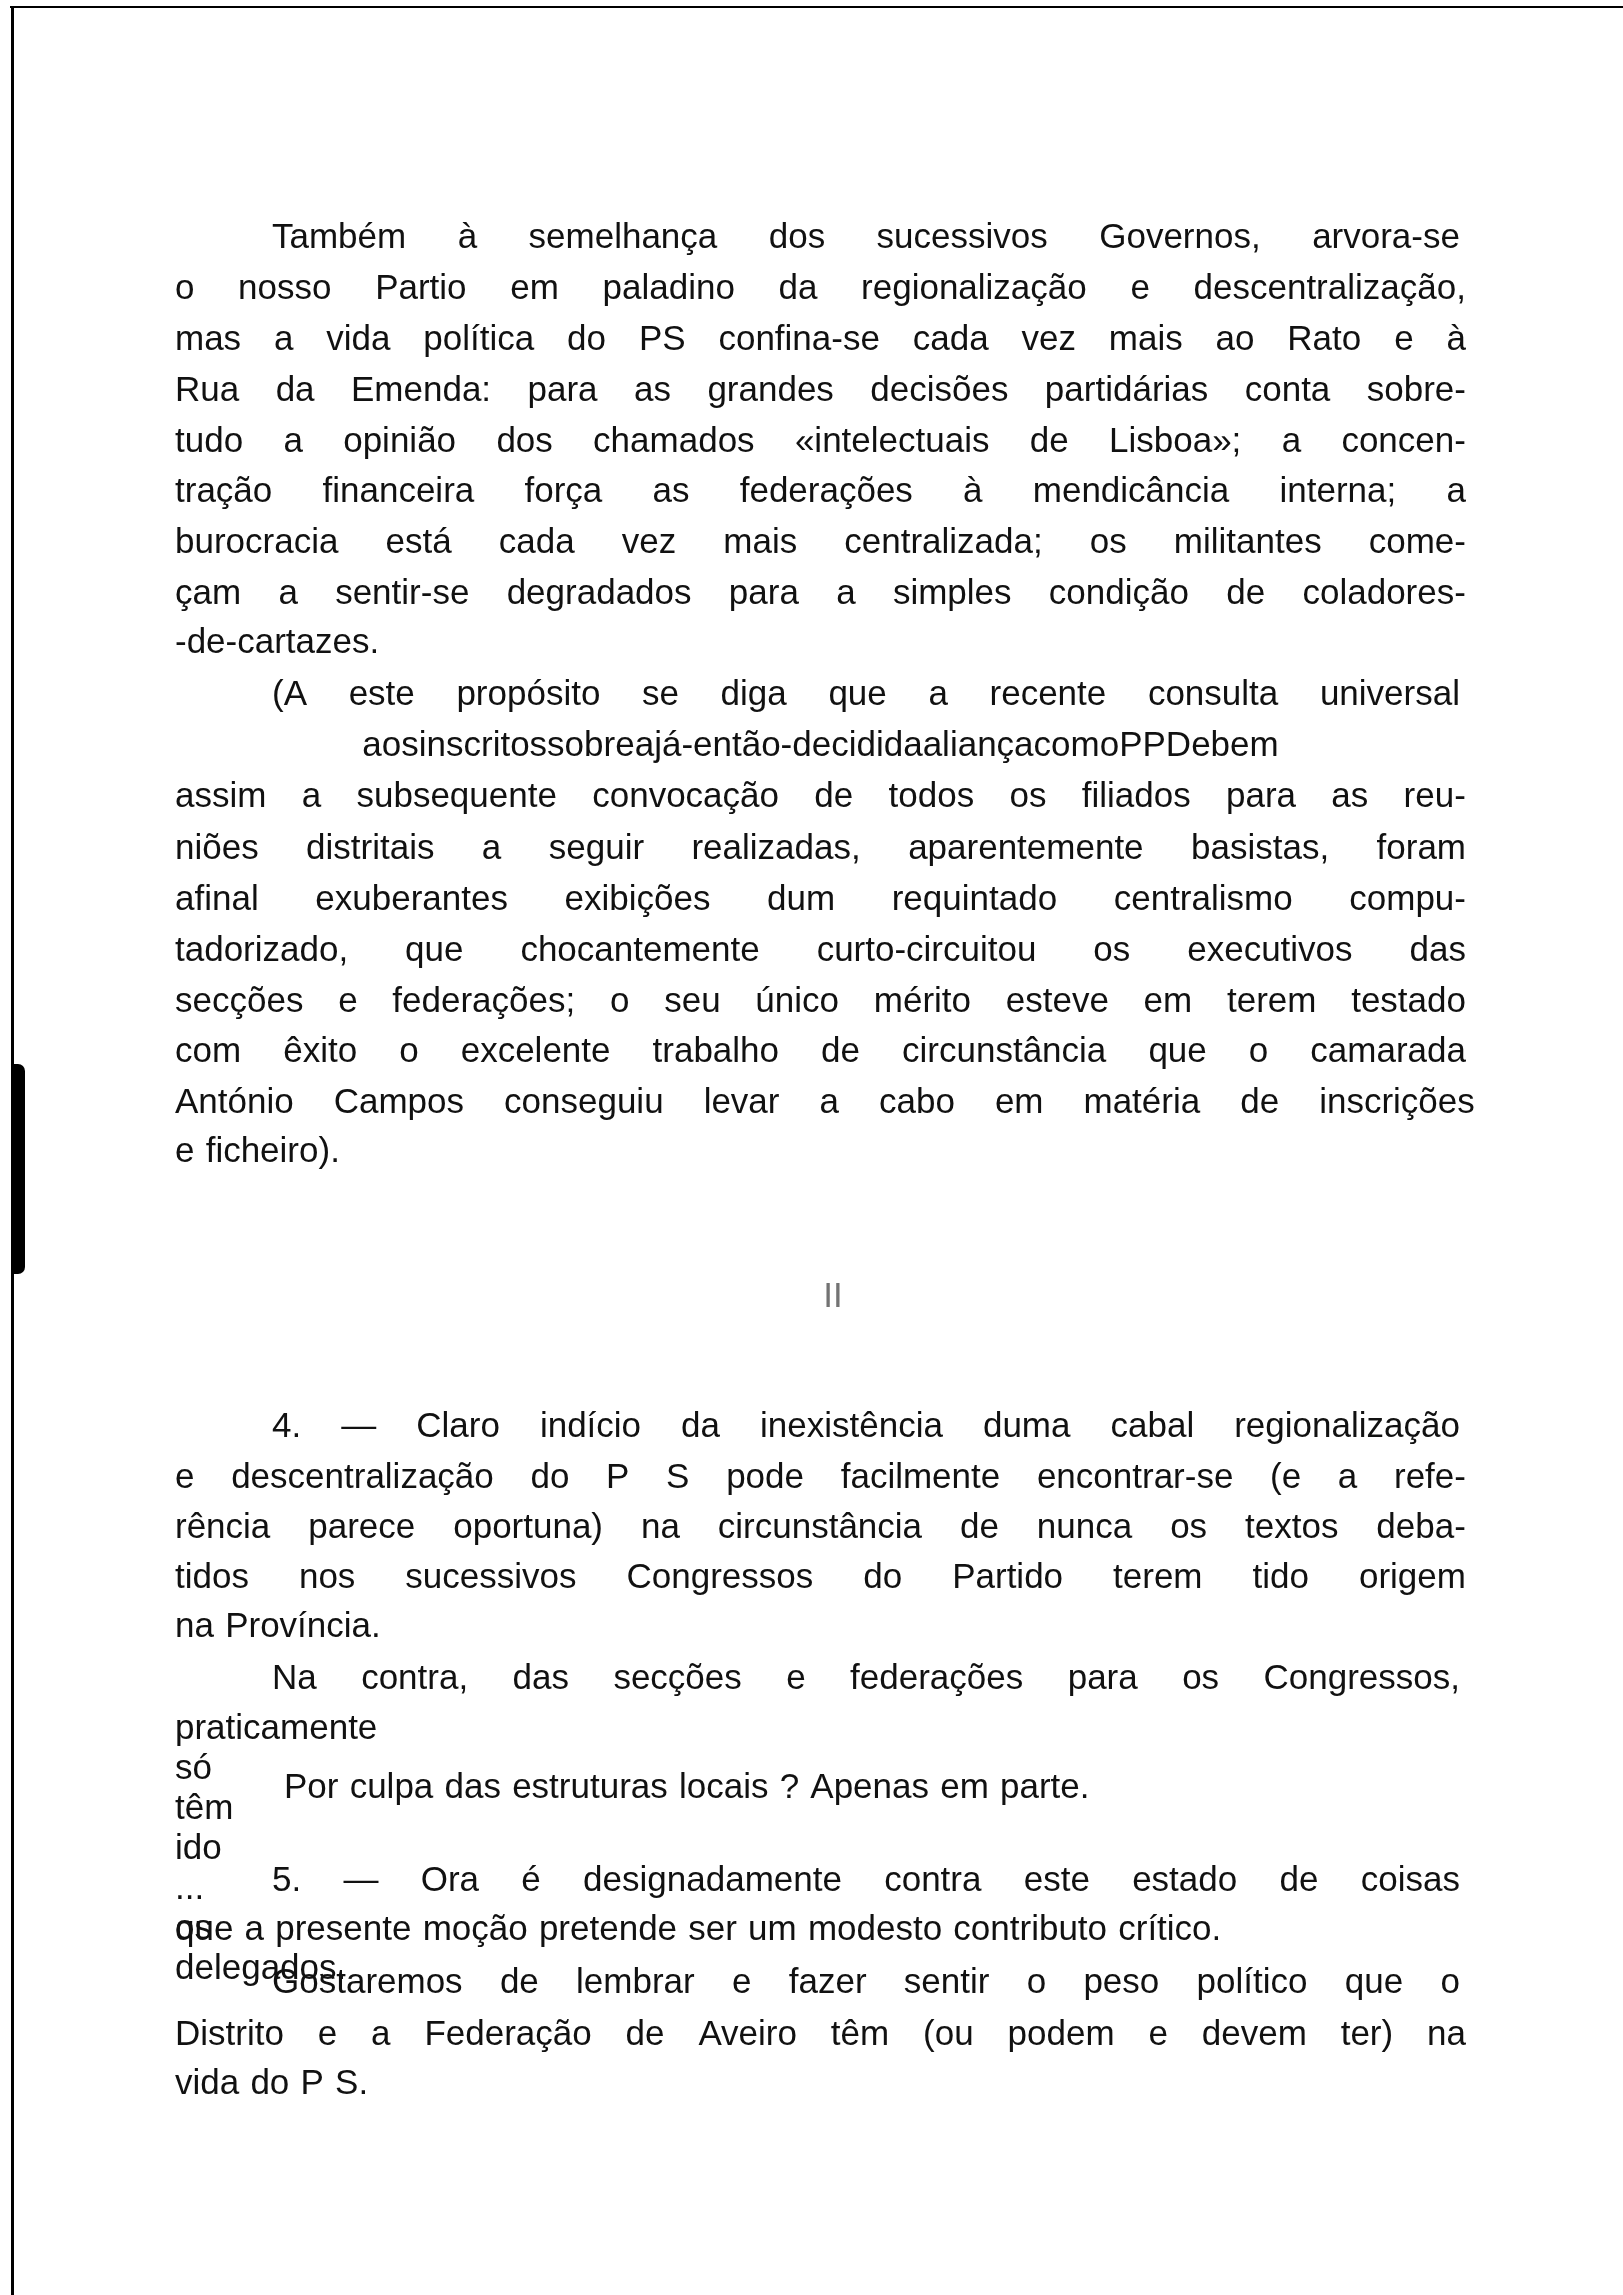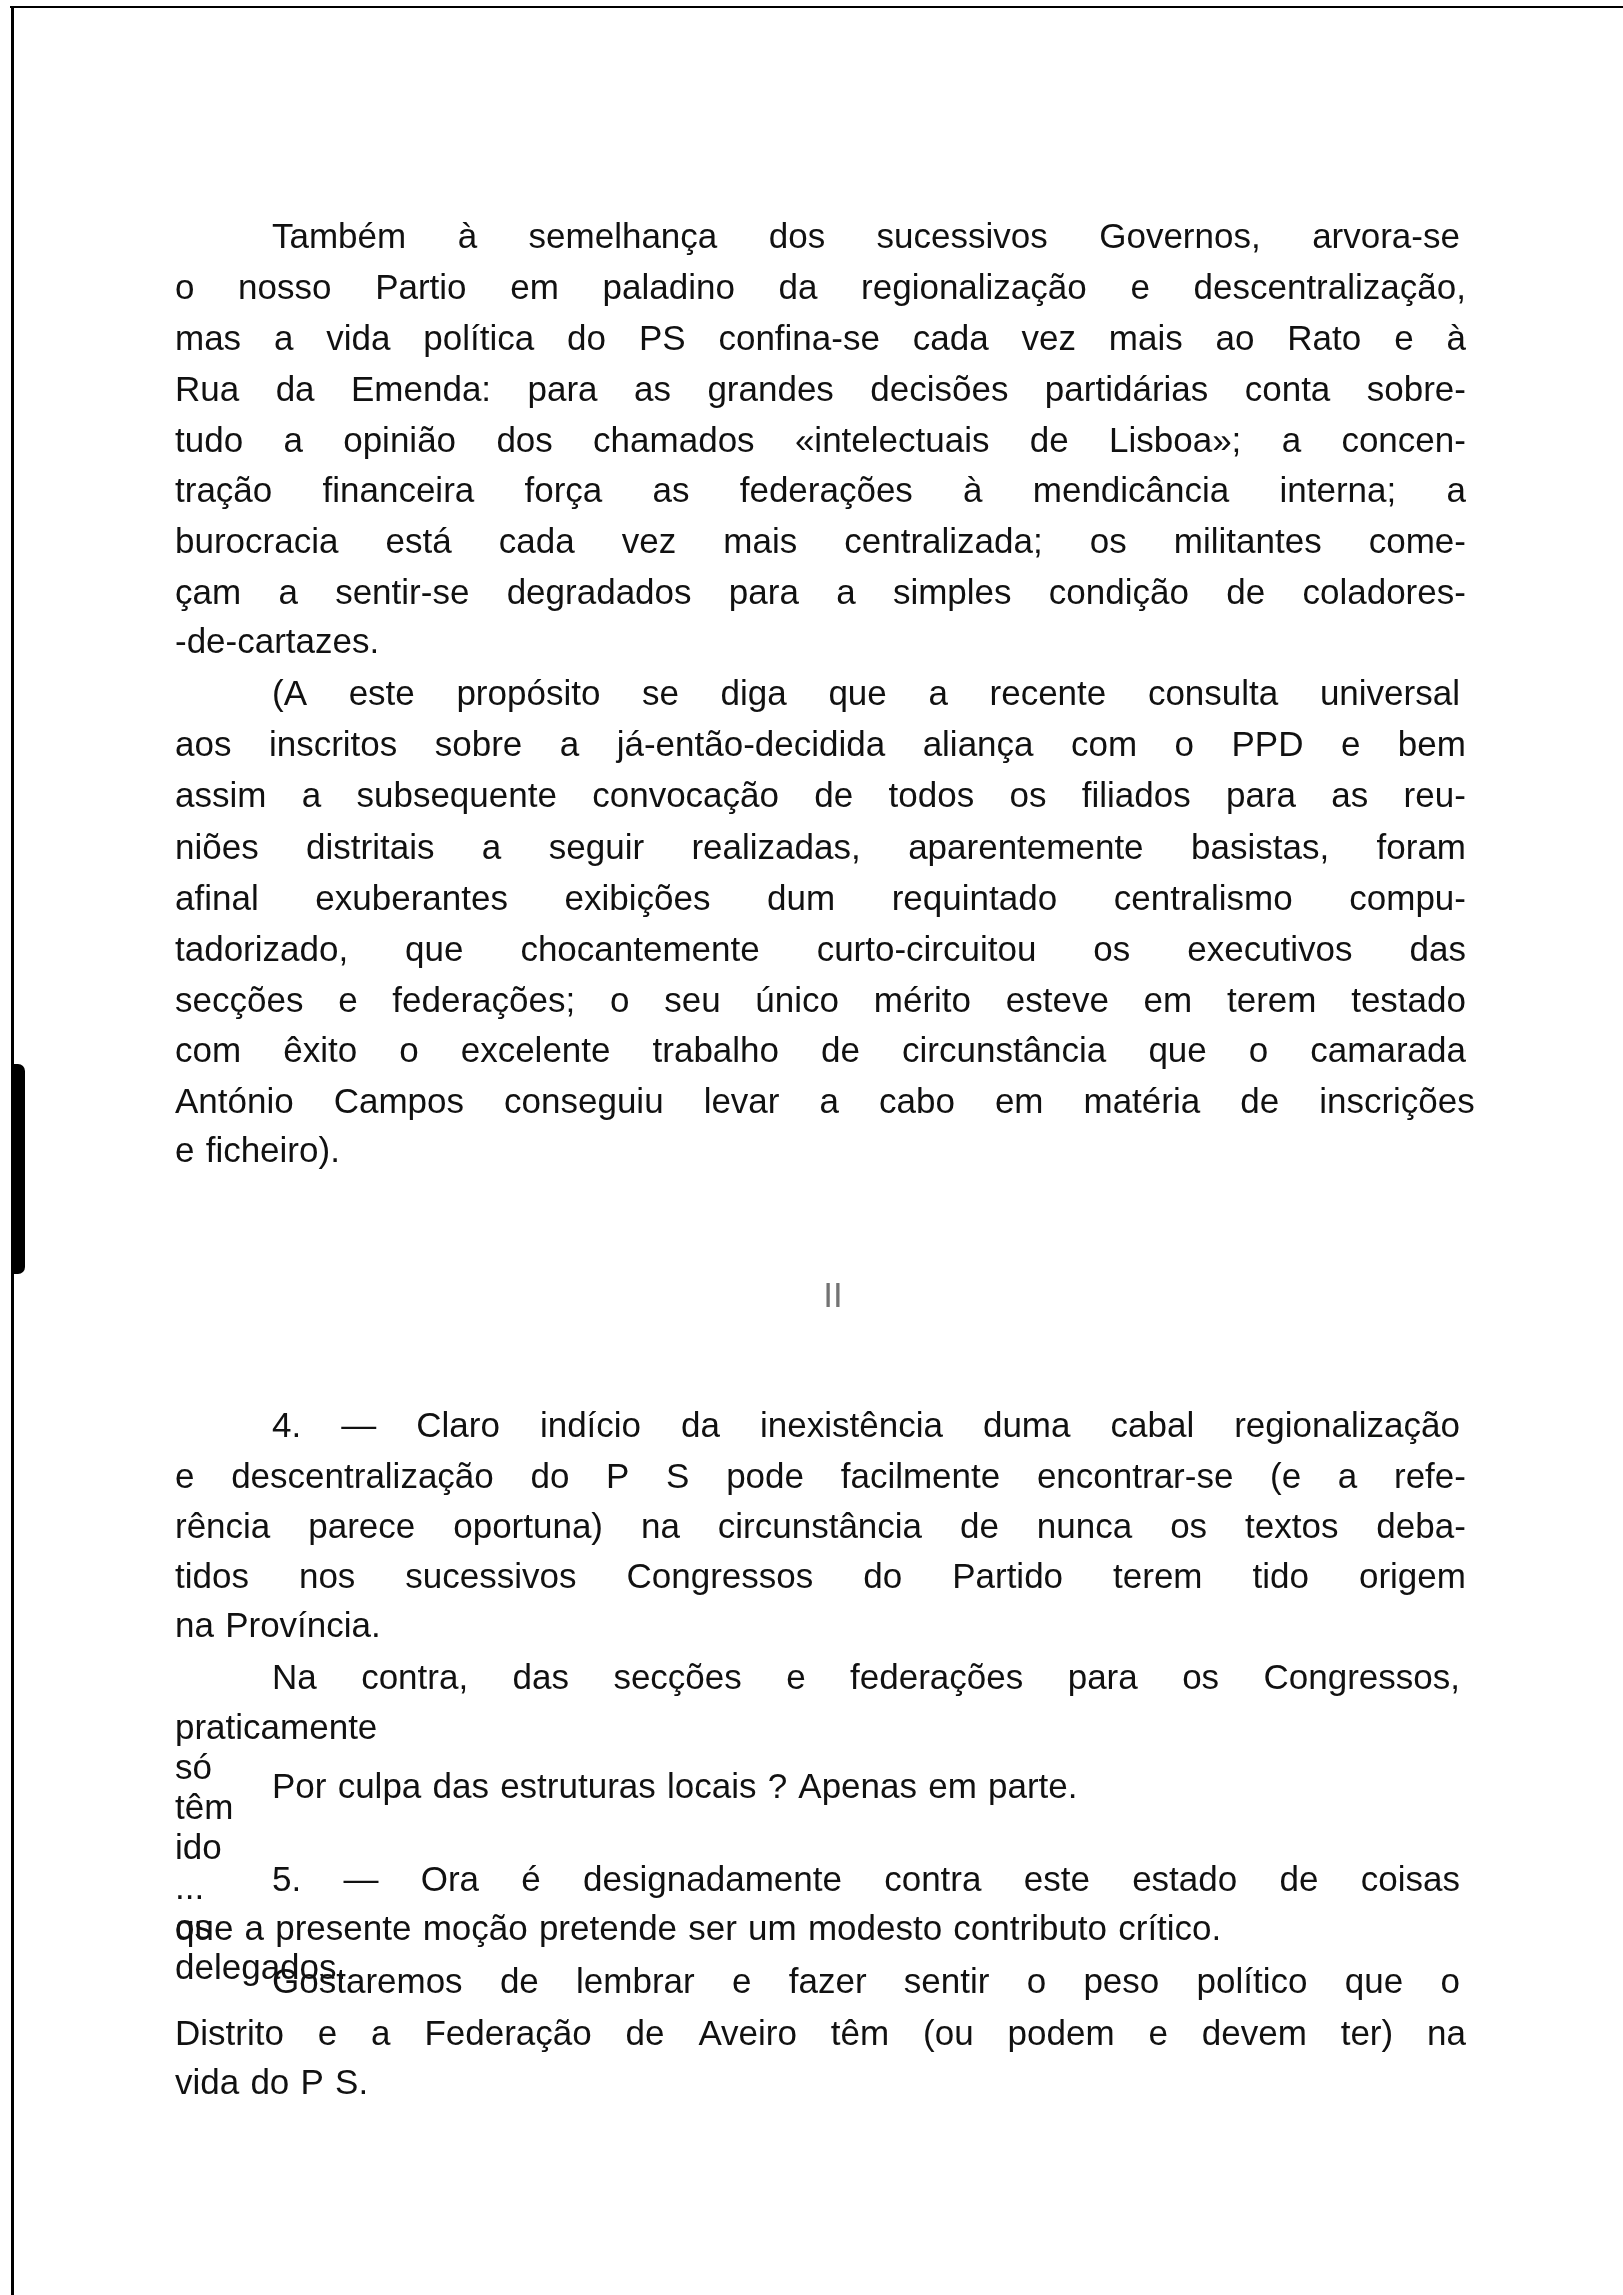--- a/index.html
+++ b/index.html
@@ -129,21 +129,21 @@
         <span class="w">este</span>
         <span class="w">propósito</span>
         <span class="w">se</span>
         <span class="w">diga</span>
         <span class="w">que</span>
         <span class="w">a</span>
         <span class="w">recente</span>
         <span class="w">consulta</span>
         <span class="w">universal</span>
       </div>
-      <div class="line" style="top: 724px;">
+      <div class="line" style="top: 724px; justify-content: center;">
         <span class="w">aos</span>
         <span class="w">inscritos</span>
         <span class="w">sobre</span>
         <span class="w">a</span>
         <span class="w">já-então-decidida</span>
         <span class="w">aliança</span>
         <span class="w">com</span>
         <span class="w">o</span>
         <span class="w">PPD</span>
         <span class="w">e</span>
@@ -302,21 +302,21 @@
         <span class="w" style="margin-right: 0.32em;">só</span>
         <span class="w" style="margin-right: 0.32em;">têm</span>
         <span class="w" style="margin-right: 0.32em;">ido</span>
         <span class="w" style="margin-right: 0.32em;">...</span>
         <span class="w" style="margin-right: 0.32em;">os</span>
         <span class="w">delegados.</span>
       </div>
     </div>
     <div>
       <div class="line indent left" style="top: 1766px;">
-        <span class="w" style="margin-right: 0.32em;">Por</span>
+        <span class="w" style="margin-right: 0.32em; margin-left: 12px;">Por</span>
         <span class="w" style="margin-right: 0.32em;">culpa</span>
         <span class="w" style="margin-right: 0.32em;">das</span>
         <span class="w" style="margin-right: 0.32em;">estruturas</span>
         <span class="w" style="margin-right: 0.32em;">locais</span>
         <span class="w" style="margin-right: 0.32em;">?</span>
         <span class="w" style="margin-right: 0.32em;">Apenas</span>
         <span class="w" style="margin-right: 0.32em;">em</span>
         <span class="w">parte.</span>
       </div>
     </div>

